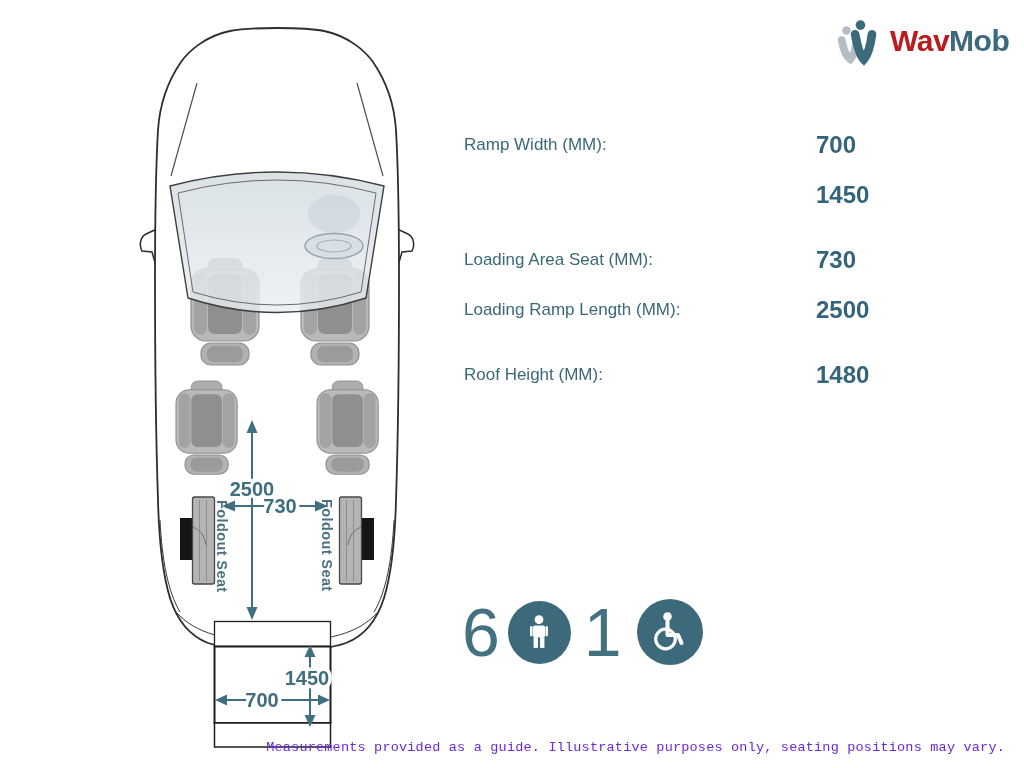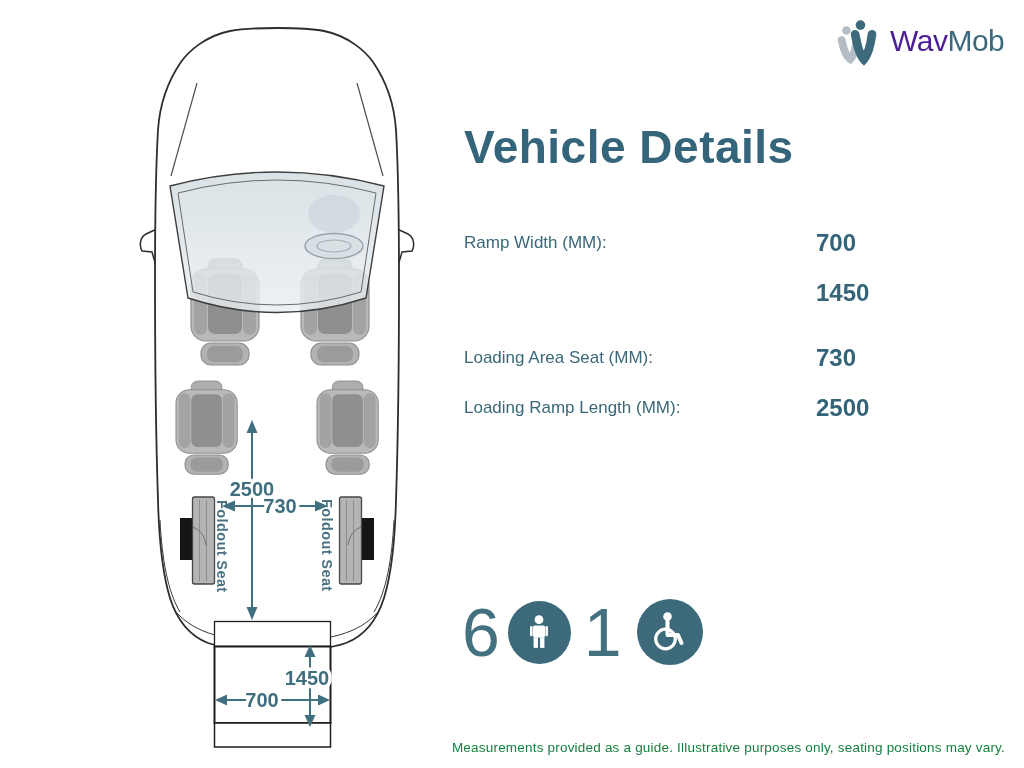--- a/index.html
+++ b/index.html
@@ -32,22 +32,22 @@
     stroke: #ffffff;
     stroke-width: 7px;
     stroke-linejoin: round;
     text-anchor: middle;
   }
 
   
   .brand { position: absolute; left: 832px; top: 14px; display: flex; align-items: center; }
   .brand-mark { width: 54px; height: 54px; margin-right: 4px; }
   .brand-text { font-size: 30px; letter-spacing: -0.5px; white-space: nowrap; }
-  .brand-gray { color: #4c1d95; font-weight: 400; }
-  .brand-teal { color: #3c6a7c; font-weight: 400; }
+  .brand-gray { color: #b91c1c; font-weight: 700; }
+  .brand-teal { color: #3c6a7c; font-weight: 700; }
 
   
   .details { position: absolute; left: 464px; top: 120px; width: 460px; }
   .page-title {
     font-size: 46px;
     font-weight: 700;
     color: #35657b;
     letter-spacing: 0.5px;
     margin-bottom: 44px;
     white-space: nowrap;
@@ -64,21 +64,21 @@
     border-radius: 50%;
     background: #3c6a7b;
     display: flex; align-items: center; justify-content: center;
   }
   .circle-person { width: 63px; height: 63px; margin-left: 8px; margin-right: 13px; }
   .circle-wheelchair { width: 66px; height: 66px; margin-left: 15px; }
 
   
   .disclaimer {
     position: absolute; right: 19px; bottom: 13px;
-    font-size: 13.5px; color: #15803d; letter-spacing: 0.2px; white-space: nowrap;
+    font-size: 13.5px; color: #6d28d9; letter-spacing: 0.2px; white-space: nowrap; font-family: Liberation Mono, monospace;
   }
 </style>
 </head>
 <body>
 
 <div class="diagram-wrap">
 <svg width="455" height="768" viewBox="0 0 455 768" xmlns="http://www.w3.org/2000/svg">
   <defs>
     <linearGradient id="glassGrad" x1="0" y1="0" x2="0" y2="1">
       <stop offset="0" stop-color="#d2dce1"></stop>
@@ -198,21 +198,20 @@
   <svg class="brand-mark" viewBox="0 0 56 56" xmlns="http://www.w3.org/2000/svg">
     <circle cx="15" cy="17" r="4.4" fill="#b4bdc3"></circle>
     <path d="M 10,27 C 12,38 16,45 19,47 C 22,44 24,37 25,31" fill="none" stroke="#b4bdc3" stroke-width="8" stroke-linecap="round"></path>
     <circle cx="29.5" cy="11.5" r="5" fill="#3c6a7c"></circle>
     <path d="M 24,21 C 26.5,35 30,44 33,47 C 36.5,43 40,32 41.5,21" fill="none" stroke="#3c6a7c" stroke-width="9" stroke-linecap="round"></path>
   </svg>
   <div class="brand-text"><span class="brand-gray">Wav</span><span class="brand-teal">Mob</span></div>
 </div>
 
 <div class="details">
-  <div class="page-title">Vehicle Details</div>
 
   <div class="spec-group">
     <div class="spec-row">
       <span class="spec-label">Ramp Width (MM):</span>
       <span class="spec-value">700</span>
     </div>
     <div class="spec-row">
       <span class="spec-value">1450</span>
     </div>
   </div>
@@ -222,20 +221,24 @@
       <span class="spec-label">Loading Area Seat (MM):</span>
       <span class="spec-value">730</span>
     </div>
     <div class="spec-row">
       <span class="spec-label">Loading Ramp Length (MM):</span>
       <span class="spec-value">2500</span>
     </div>
   </div>
 
   <div class="spec-group">
+    <div class="spec-row">
+      <span class="spec-label">Roof Height (MM):</span>
+      <span class="spec-value">1480</span>
+    </div>
   </div>
 </div>
 
 <div class="capacity">
   <span class="capacity-count">6</span>
   <span class="icon-circle circle-person">
     <svg width="38" height="38" viewBox="0 0 40 40" xmlns="http://www.w3.org/2000/svg">
       <circle cx="20" cy="7" r="4.6" fill="#ffffff"></circle>
       <rect x="13.6" y="13.2" width="12.8" height="12.6" rx="2" fill="#ffffff"></rect>
       <rect x="10.6" y="13.6" width="2.6" height="10.8" rx="1.3" fill="#ffffff"></rect>

